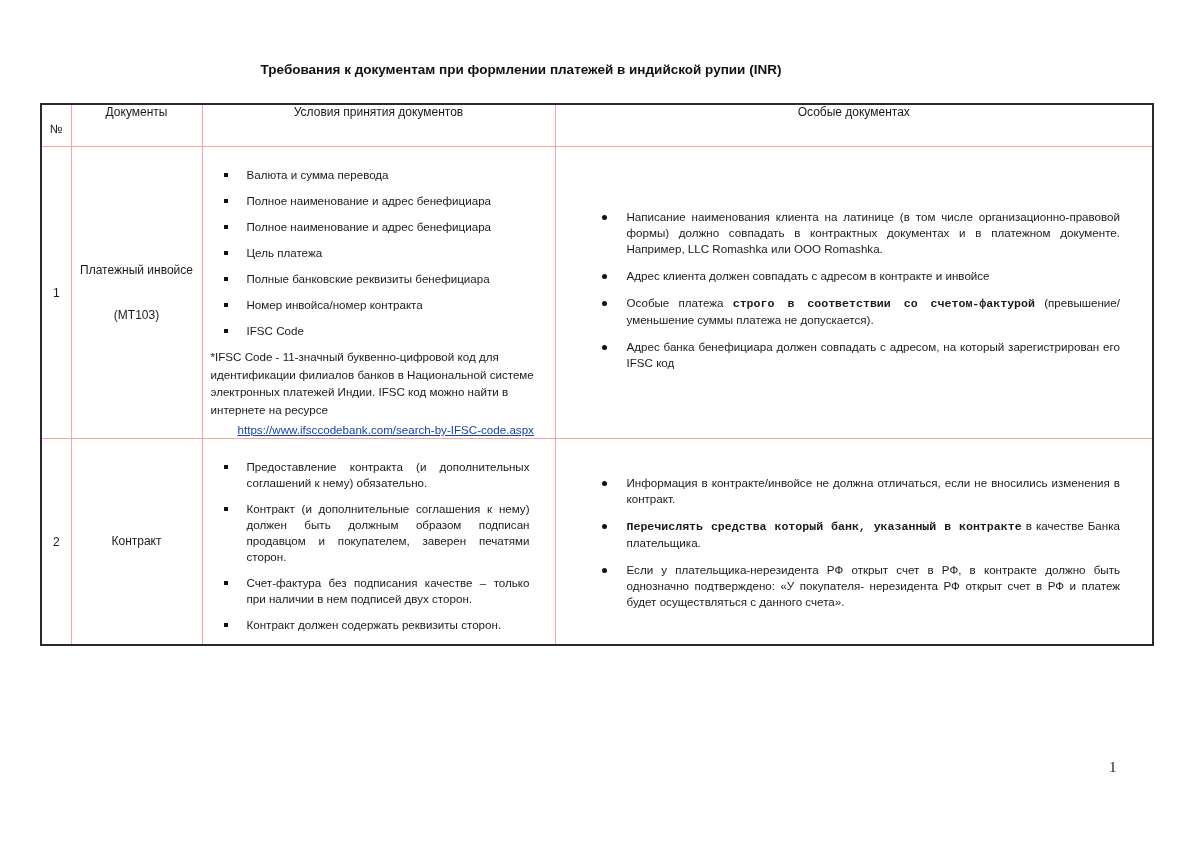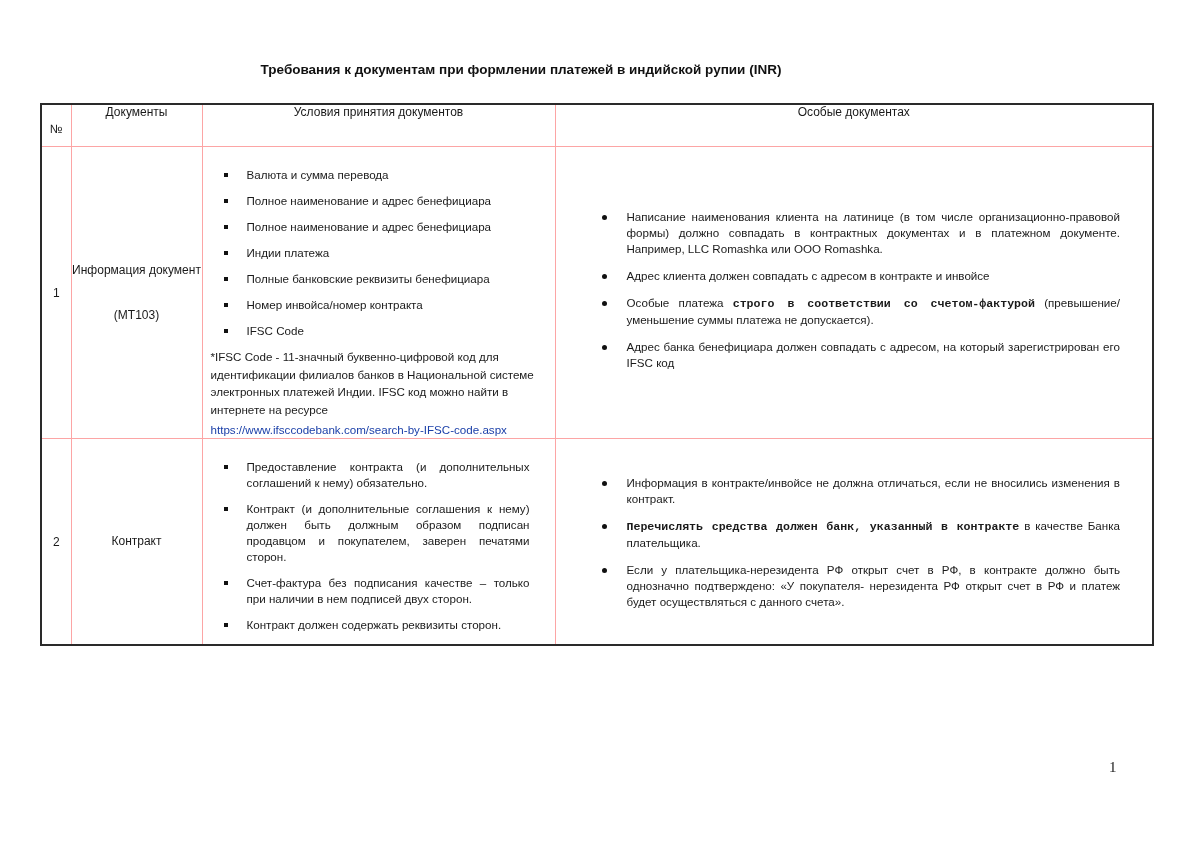--- a/index.html
+++ b/index.html
@@ -17,21 +17,21 @@
   td.num { vertical-align: middle !important; text-align: center; font-size: 12px; }
   td.doc { vertical-align: middle !important; text-align: center; font-size: 12px; line-height: 17px; }
   td.doc .sub { display: block; margin-top: 28px; }
   tr.r1 td { height: 286px; }
   tr.r2 td { height: 190px; }
   .cond { padding: 9px 14px 0 8px; }
   .sq-list { list-style: none; margin: 11px; padding: 0; }
   .sq-list li { position: relative; padding-left: 25px; line-height: 16px; margin-bottom: 10px; text-align: justify; }
   .sq-list li .sq { position: absolute; left: 2px; top: 6px; width: 4px; height: 4px; background: #111; }
   .note { line-height: 17.5px; margin-top: -2px; }
-  .link { color: #1a3fa8; display: block; margin-top: 4px; line-height: 16px; }
+  .link { color: #1a3fa8; text-decoration: underline; display: block; margin-top: 4px; line-height: 16px; margin-left: 27px; }
   .spec { padding: 0 20px 0 34px; }
   .dot-list { list-style: none; margin: 12px; padding: 0; }
   .dot-list li { position: relative; padding-left: 25px; line-height: 16px; margin-bottom: 11px; text-align: justify; }
   .dot-list li .dot { position: absolute; left: 0; top: 6px; width: 5px; height: 5px; border-radius: 50%; background: #111; }
   .b { font-weight: bold; font-family: Liberation Mono, monospace; }
   .pagenum { position: absolute; left: 1109px; top: 759px; font-family: "Liberation Serif", serif; font-size: 15px; color: #222; }
 </style>
 </head>
 <body>
 
@@ -49,30 +49,30 @@
       <th class="num">№</th>
       <th>Документы</th>
       <th>Условия принятия документов</th>
       <th>Особые документах</th>
     </tr>
   </thead>
   <tbody>
     <tr class="r1">
       <td class="num">1</td>
       <td class="doc">
-        <span>Информация документ</span>
+        <span>Платежный инвойсе</span>
         <span class="sub">(MT103)</span>
       </td>
       <td>
         <div class="cond">
           <ul class="sq-list">
             <li><span class="sq"></span><span>Валюта и сумма перевода</span></li>
             <li><span class="sq"></span><span>Полное наименование и адрес бенефициара</span></li>
             <li><span class="sq"></span><span>Полное наименование и адрес бенефициара</span></li>
-            <li><span class="sq"></span><span>Индии платежа</span></li>
+            <li><span class="sq"></span><span>Цель платежа</span></li>
             <li><span class="sq"></span><span>Полные банковские реквизиты бенефициара</span></li>
             <li><span class="sq"></span><span>Номер инвойса/номер контракта</span></li>
             <li><span class="sq"></span><span>IFSC Code</span></li>
           </ul>
           <div class="note">*IFSC Code - 11-значный буквенно-цифровой код для идентификации филиалов банков в Национальной системе электронных платежей Индии. IFSC код можно найти в интернете на ресурсе</div>
           <a class="link">https://www.ifsccodebank.com/search-by-IFSC-code.aspx</a>
         </div>
       </td>
       <td style="vertical-align: top;">
         <div class="spec" style="padding-top: 50px;">
@@ -97,21 +97,21 @@
             <li><span class="sq"></span><span>Контракт (и дополнительные соглашения к нему) должен быть должным образом подписан продавцом и покупателем, заверен печатями сторон.</span></li>
             <li><span class="sq"></span><span>Счет-фактура без подписания качестве – только при наличии в нем подписей двух сторон.</span></li>
             <li><span class="sq"></span><span>Контракт должен содержать реквизиты сторон.</span></li>
           </ul>
         </div>
       </td>
       <td>
         <div class="spec" style="padding-top: 24px;">
           <ul class="dot-list">
             <li><span class="dot"></span><span>Информация в контракте/инвойсе не должна отличаться, если не вносились изменения в контракт.</span></li>
-            <li><span class="dot"></span><span></span><span class="b">Перечислять средства должен банк, указанный в контракте</span><span> в качестве Банка плательщика.</span></li>
+            <li><span class="dot"></span><span></span><span class="b">Перечислять средства который банк, указанный в контракте</span><span> в качестве Банка плательщика.</span></li>
             <li><span class="dot"></span><span>Если у плательщика-нерезидента РФ открыт счет в РФ, в контракте должно быть однозначно подтверждено: «У покупателя- нерезидента РФ открыт счет в РФ и платеж будет осуществляться с данного счета».</span></li>
           </ul>
         </div>
       </td>
     </tr>
   </tbody>
 </table>
 
 <div class="pagenum">1</div>
 

